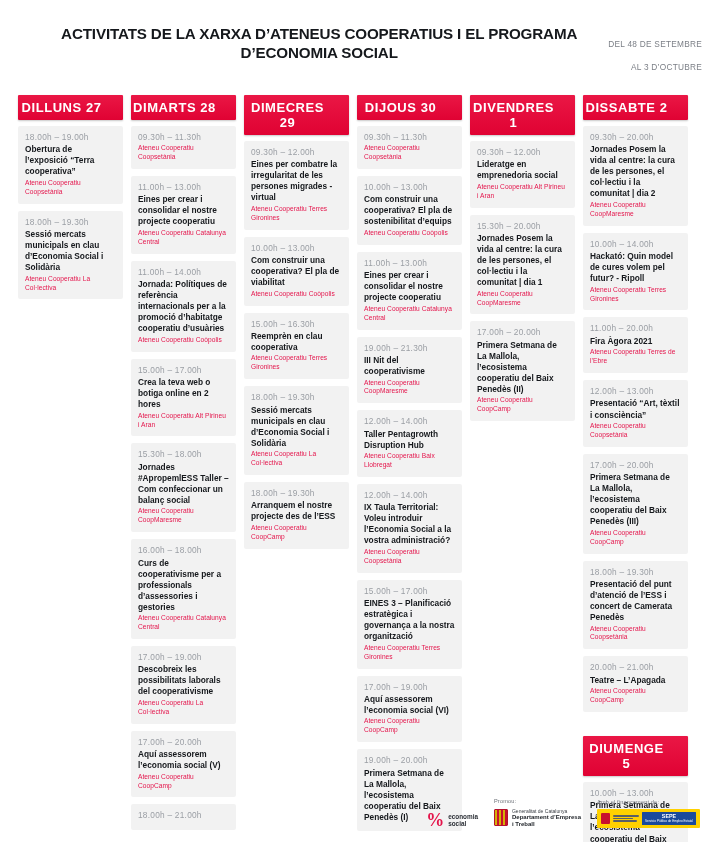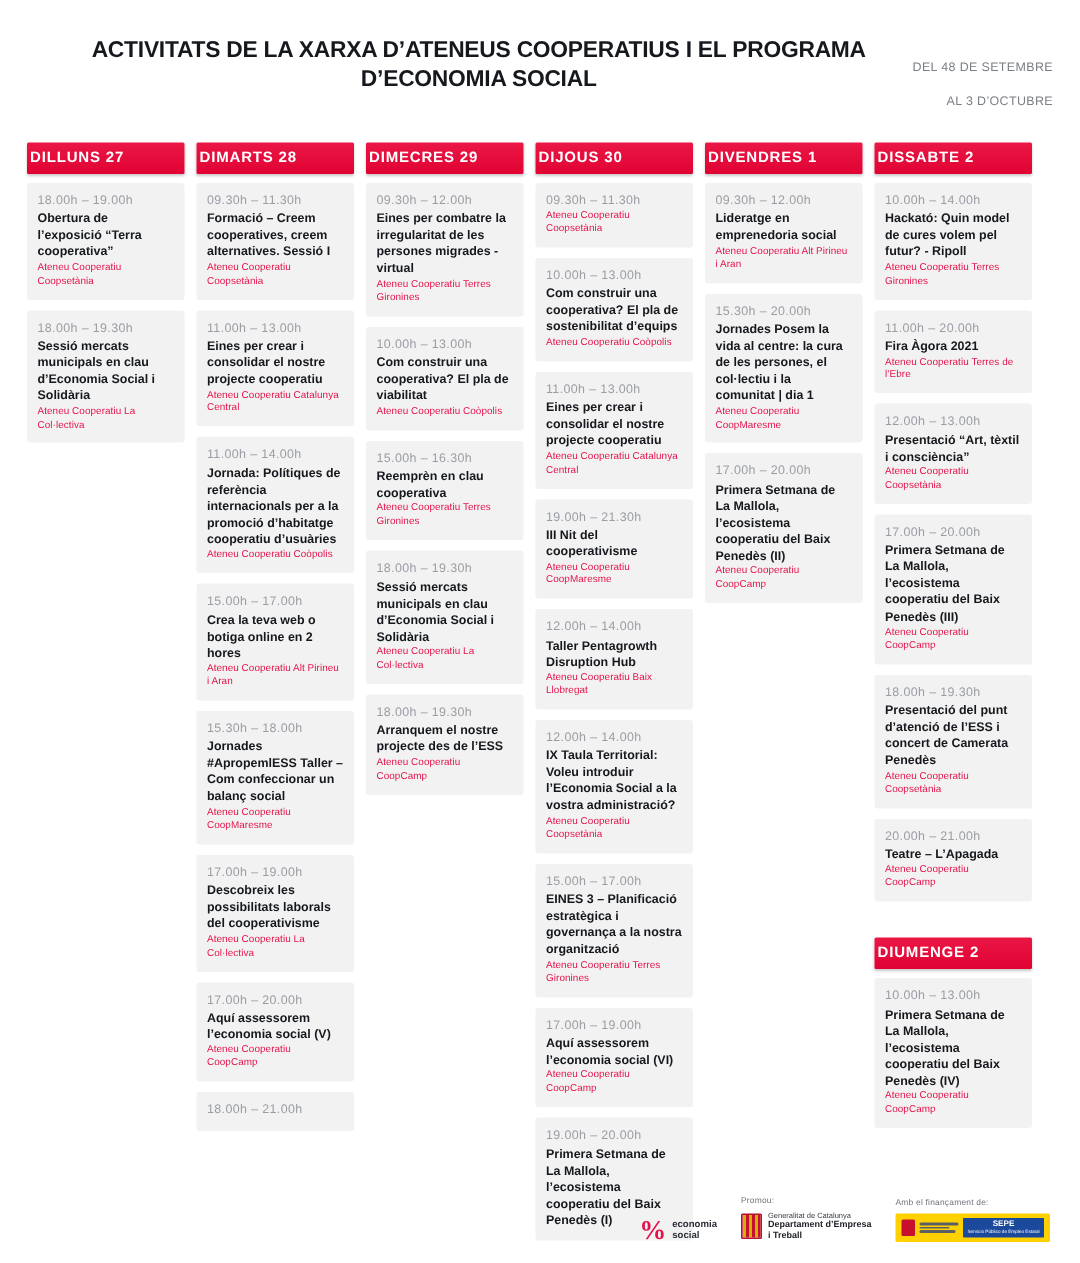--- a/index.html
+++ b/index.html
@@ -58,23 +58,24 @@
     width: 113px;
     flex: 0 0 113px;
     padding: 0 4px;
   }
 
   .daybar {
     background: #e8征;
     background: #e4003a;
     background: linear-gradient(180deg,#ea1745 0%,#e00233 100%);
     color: #ffffff;
-    font-size: 10px;
+    font-size: 13px;
     font-weight: bold;
     letter-spacing: 0.55px;
+    text-align: center;
     padding: 5px 20px 5px 2px;
     border-radius: 1px;
     box-shadow: 0 1px 2px rgba(0,0,0,0.22);
     margin-bottom: 6px;
   }
 
   .event {
     background: #f2f2f2;
     border-radius: 2px;
     padding: 6px 7px 7px 7px;
@@ -204,21 +205,20 @@
         <div class="event">
           <div class="ev-time">18.00h – 19.30h</div>
           <div class="ev-title">Sessió mercats municipals en clau d’Economia Social i Solidària</div>
           <div class="ev-org">Ateneu Cooperatiu La Col·lectiva</div>
         </div>
       </div>
       <div class="col">
         <div class="daybar">DIMARTS 28</div>
         <div class="event">
           <div class="ev-time">09.30h – 11.30h</div>
-          <div class="ev-title">Formació – Creem cooperatives, creem alternatives. Sessió I</div>
           <div class="ev-org">Ateneu Cooperatiu Coopsetània</div>
         </div>
         <div class="event">
           <div class="ev-time">11.00h – 13.00h</div>
           <div class="ev-title">Eines per crear i consolidar el nostre projecte cooperatiu</div>
           <div class="ev-org">Ateneu Cooperatiu Catalunya Central</div>
         </div>
         <div class="event">
           <div class="ev-time">11.00h – 14.00h</div>
           <div class="ev-title">Jornada: Polítiques de referència internacionals per a la promoció d’habitatge cooperatiu d’usuàries</div>
@@ -228,20 +228,25 @@
           <div class="ev-time">15.00h – 17.00h</div>
           <div class="ev-title">Crea la teva web o botiga online en 2 hores</div>
           <div class="ev-org">Ateneu Cooperatiu Alt Pirineu i Aran</div>
         </div>
         <div class="event">
           <div class="ev-time">15.30h – 18.00h</div>
           <div class="ev-title">Jornades #ApropemlESS Taller – Com confeccionar un balanç social</div>
           <div class="ev-org">Ateneu Cooperatiu CoopMaresme</div>
         </div>
         <div class="event">
+          <div class="ev-time">16.00h – 18.00h</div>
+          <div class="ev-title">Curs de cooperativisme per a professionals d’assessories i gestories</div>
+          <div class="ev-org">Ateneu Cooperatiu Catalunya Central</div>
+        </div>
+        <div class="event">
           <div class="ev-time">17.00h – 19.00h</div>
           <div class="ev-title">Descobreix les possibilitats laborals del cooperativisme</div>
           <div class="ev-org">Ateneu Cooperatiu La Col·lectiva</div>
         </div>
         <div class="event">
           <div class="ev-time">17.00h – 20.00h</div>
           <div class="ev-title">Aquí assessorem l’economia social (V)</div>
           <div class="ev-org">Ateneu Cooperatiu CoopCamp</div>
         </div>
         <div class="event">
@@ -336,20 +341,25 @@
         </div>
         <div class="event">
           <div class="ev-time">17.00h – 20.00h</div>
           <div class="ev-title">Primera Setmana de La Mallola, l’ecosistema cooperatiu del Baix Penedès (II)</div>
           <div class="ev-org">Ateneu Cooperatiu CoopCamp</div>
         </div>
       </div>
       <div class="col">
         <div class="daybar">DISSABTE 2</div>
         <div class="event">
+          <div class="ev-time">09.30h – 20.00h</div>
+          <div class="ev-title">Jornades Posem la vida al centre: la cura de les persones, el col·lectiu i la comunitat | dia 2</div>
+          <div class="ev-org">Ateneu Cooperatiu CoopMaresme</div>
+        </div>
+        <div class="event">
           <div class="ev-time">10.00h – 14.00h</div>
           <div class="ev-title">Hackató: Quin model de cures volem pel futur? - Ripoll</div>
           <div class="ev-org">Ateneu Cooperatiu Terres Gironines</div>
         </div>
         <div class="event">
           <div class="ev-time">11.00h – 20.00h</div>
           <div class="ev-title">Fira Àgora 2021</div>
           <div class="ev-org">Ateneu Cooperatiu Terres de l’Ebre</div>
         </div>
         <div class="event">
@@ -366,21 +376,21 @@
           <div class="ev-time">18.00h – 19.30h</div>
           <div class="ev-title">Presentació del punt d’atenció de l’ESS i concert de Camerata Penedès</div>
           <div class="ev-org">Ateneu Cooperatiu Coopsetània</div>
         </div>
         <div class="event">
           <div class="ev-time">20.00h – 21.00h</div>
           <div class="ev-title">Teatre – L’Apagada</div>
           <div class="ev-org">Ateneu Cooperatiu CoopCamp</div>
         </div>
         <div class="sunday-wrap">
-          <div class="daybar">DIUMENGE 2</div>
+          <div class="daybar">DIUMENGE 5</div>
           <div class="event">
             <div class="ev-time">10.00h – 13.00h</div>
             <div class="ev-title">Primera Setmana de La Mallola, l’ecosistema cooperatiu del Baix Penedès (IV)</div>
             <div class="ev-org">Ateneu Cooperatiu CoopCamp</div>
           </div>
         </div>
       </div>
     </div>
 
   <div class="footer">

